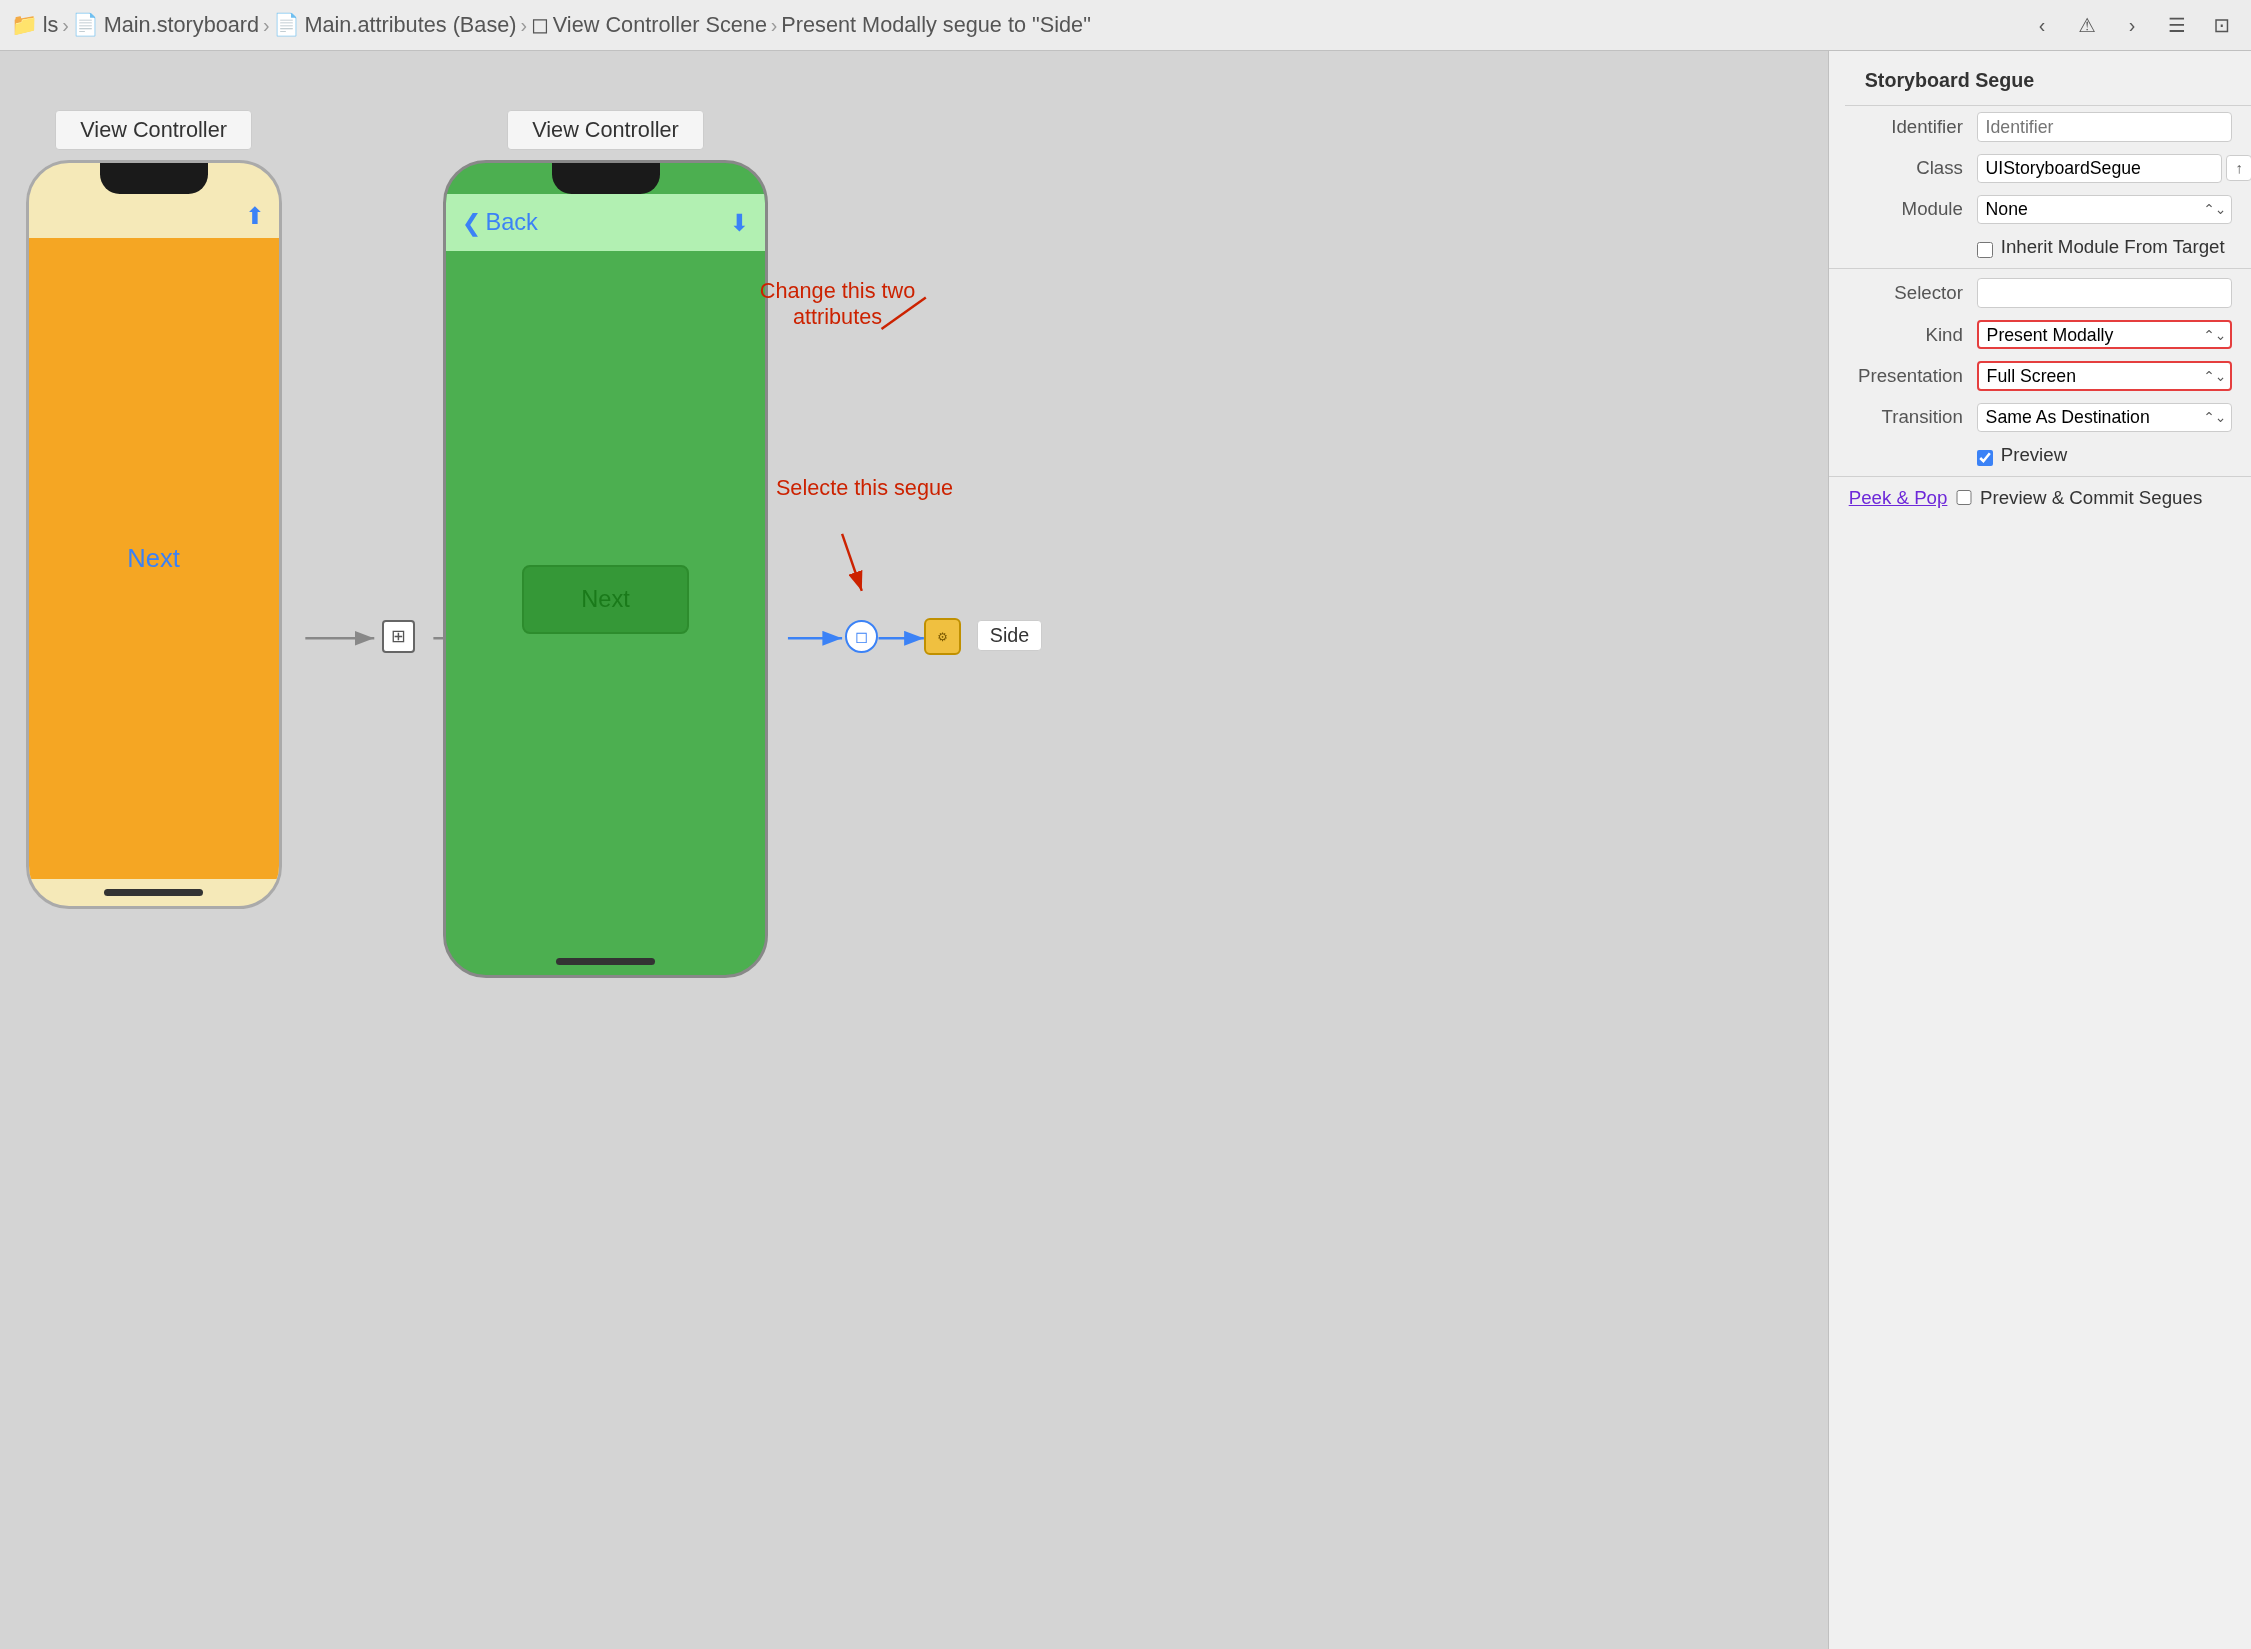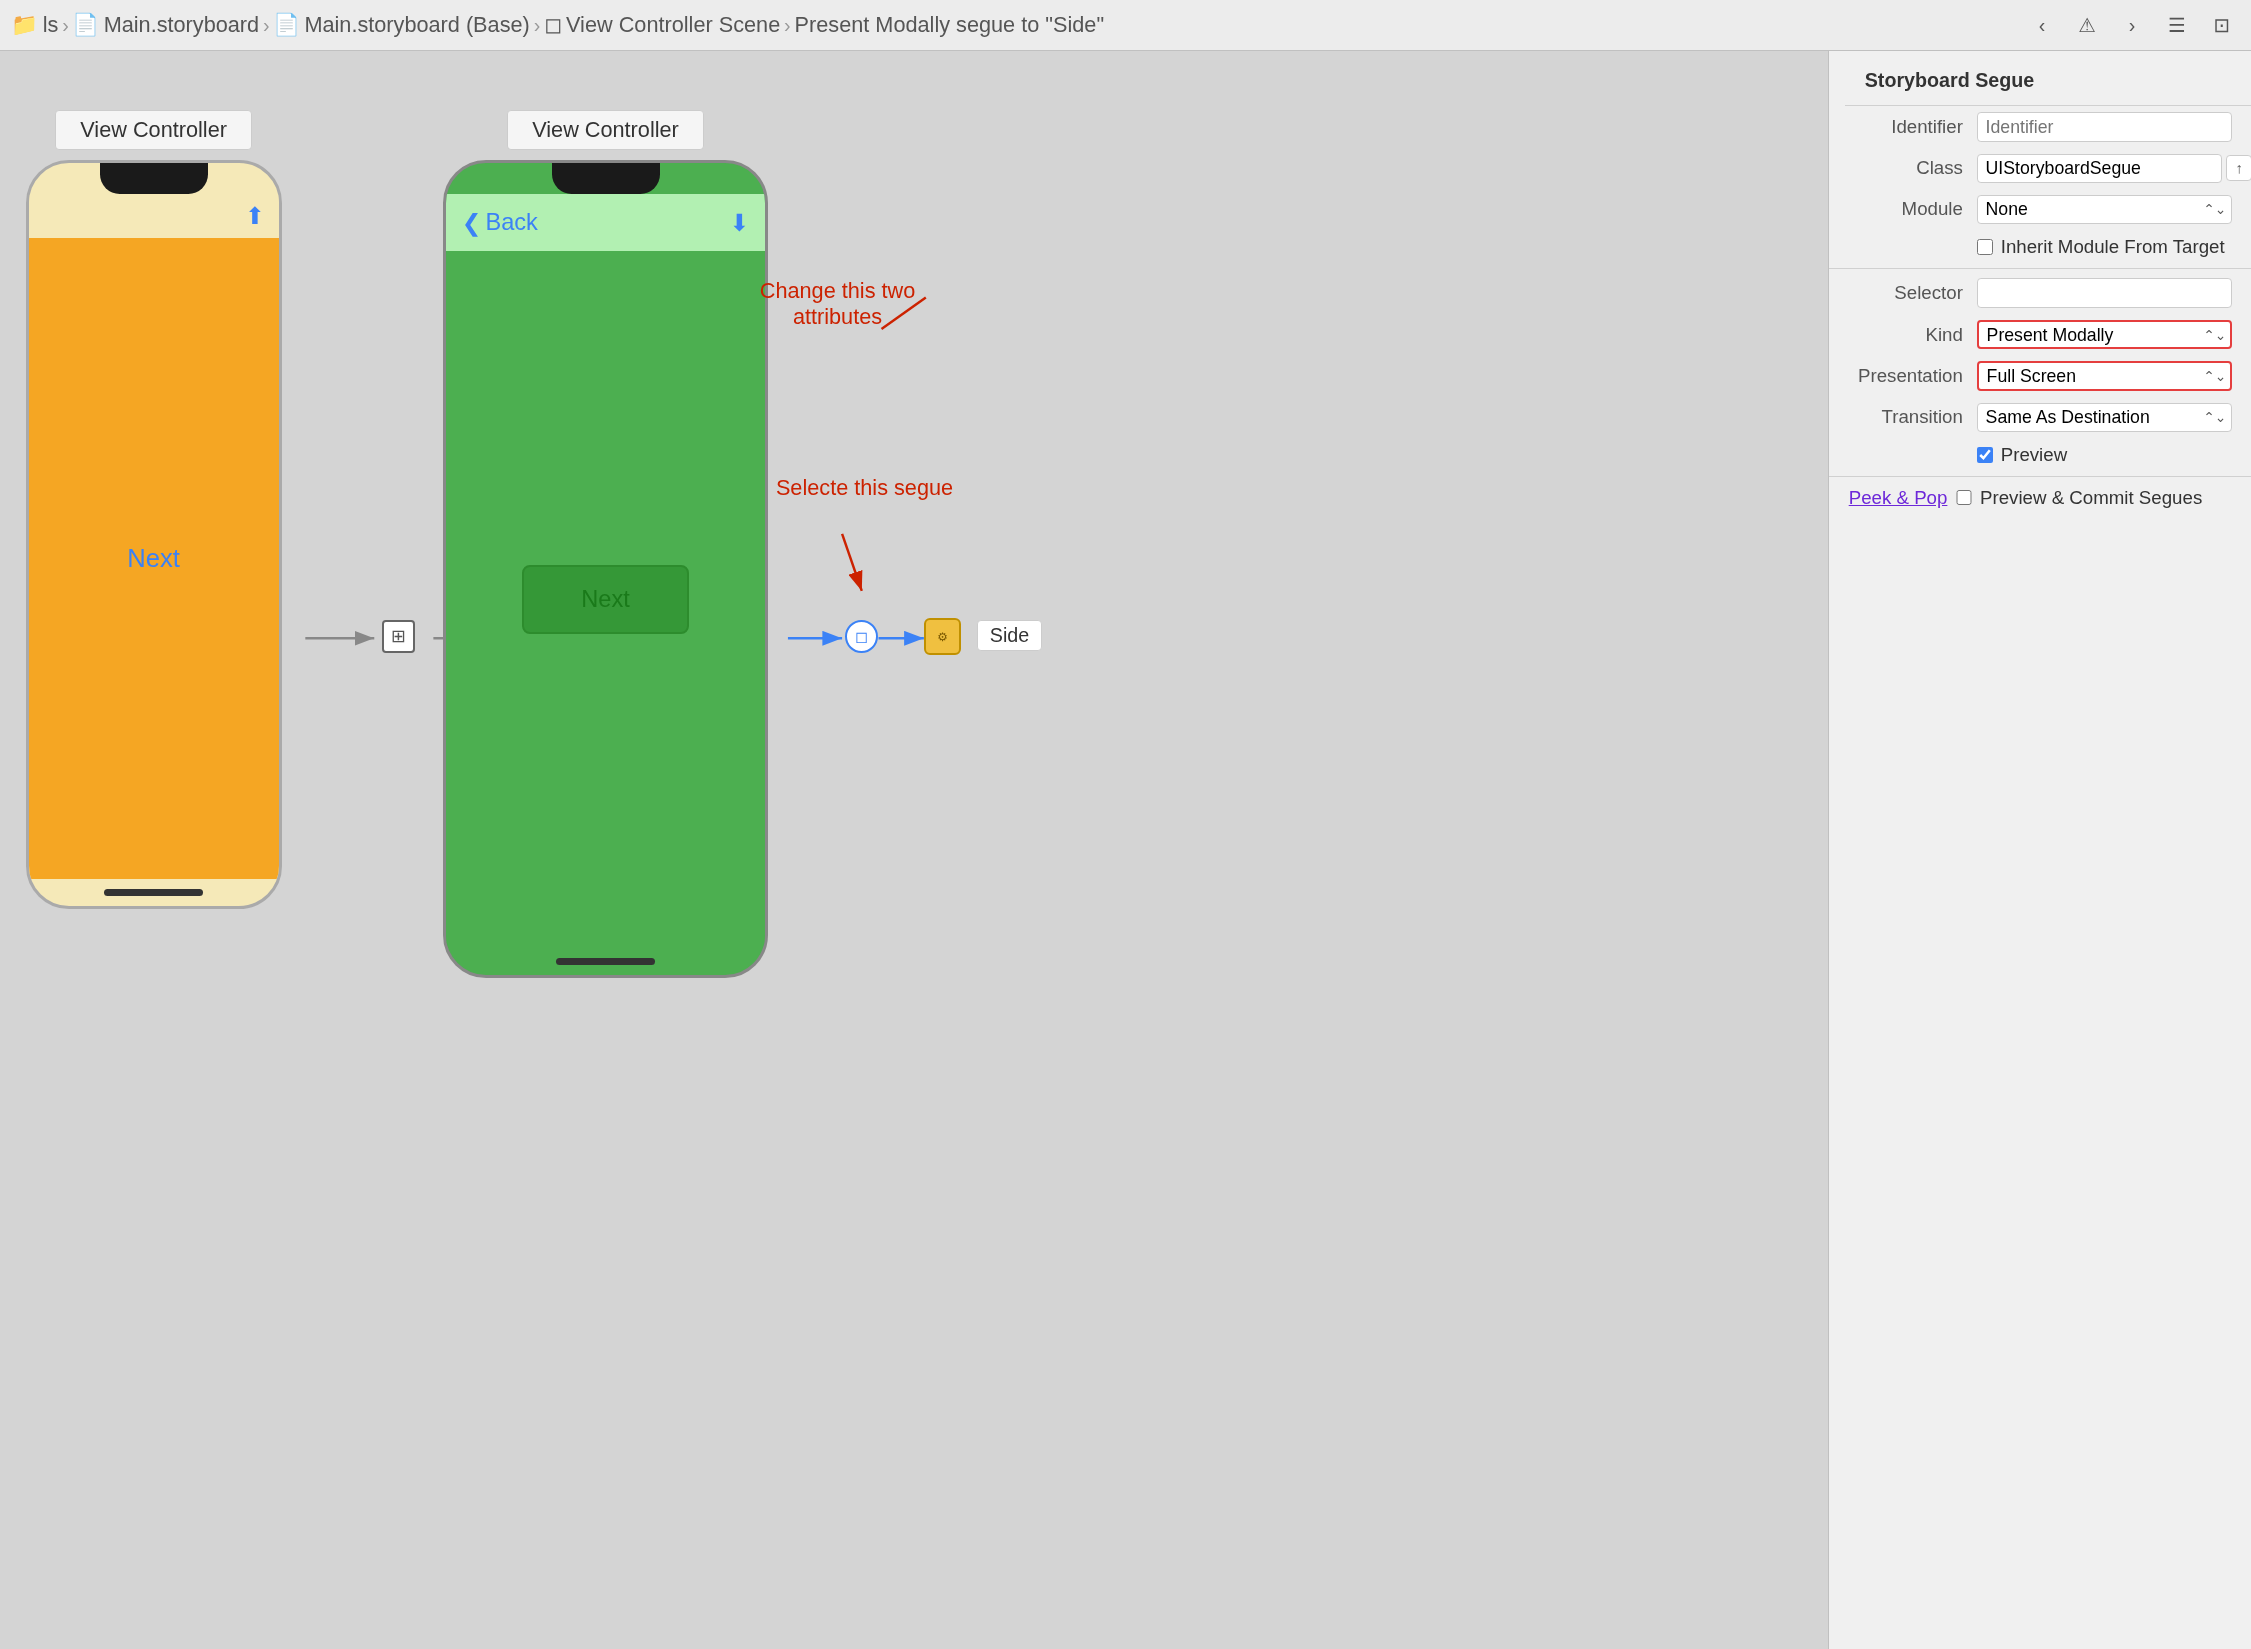--- a/index.html
+++ b/index.html
@@ -260,21 +260,21 @@
       position: absolute;
       right: 5.9px;
       top: 50%;
       transform: translateY(-50%);
       font-size: 13.8px;
       color: #555;
       pointer-events: none;
     }
     .panel-checkbox-row {
       display: flex;
-      align-items: center;
+      align-items: flex-end;
       padding: 5.9px 19.7px 5.9px 148px;
       gap: 7.9px;
     }
     .panel-checkbox {
       width: 15.8px;
       height: 15.8px;
       accent-color: #3b82f6;
     }
     .panel-checkbox-label {
       font-size: 18.7px;
@@ -438,21 +438,21 @@
       <span>ls</span>
     </span>
     <span class="breadcrumb-sep">›</span>
     <span class="breadcrumb-item">
       <span>📄</span>
       <span>Main.storyboard</span>
     </span>
     <span class="breadcrumb-sep">›</span>
     <span class="breadcrumb-item">
       <span>📄</span>
-      <span>Main.storyboard (Base)</span>
+      <span>Main.attributes (Base)</span>
     </span>
     <span class="breadcrumb-sep">›</span>
     <span class="breadcrumb-item">
       <span>◻</span>
       <span>View Controller Scene</span>
     </span>
     <span class="breadcrumb-sep">›</span>
     <span class="breadcrumb-item">
       <span>Present Modally segue to "Side"</span>
     </span>

